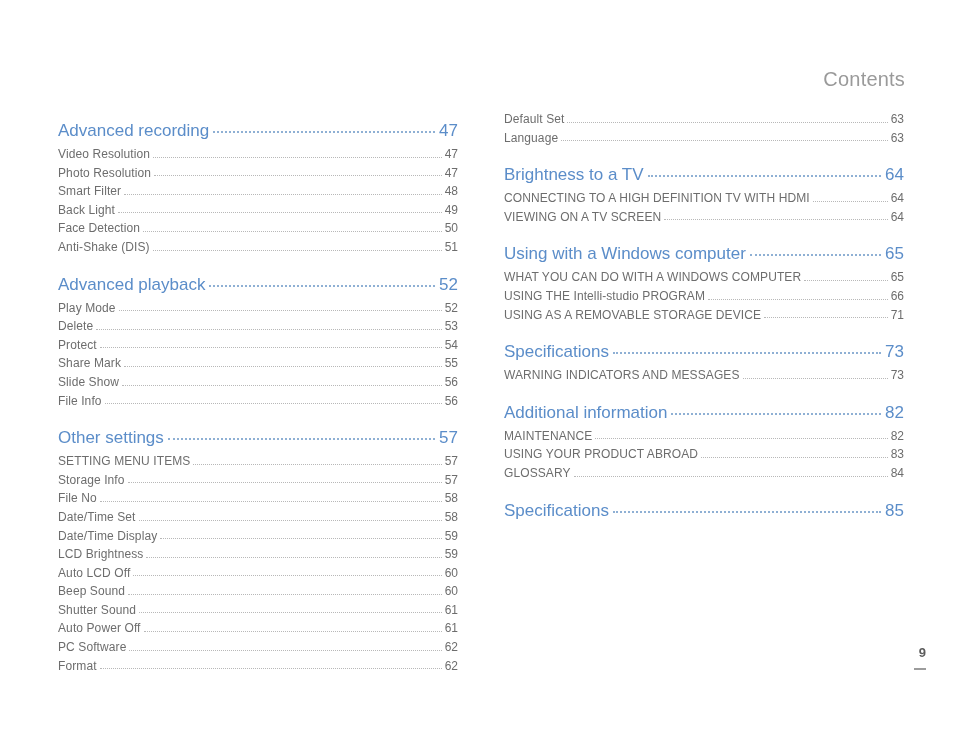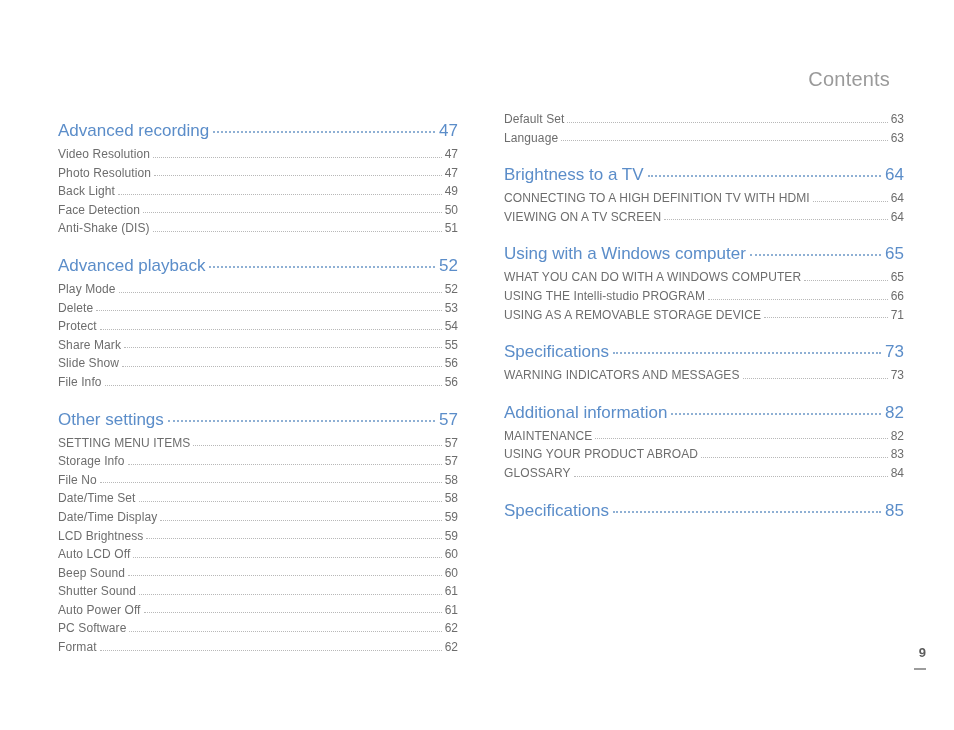--- a/index.html
+++ b/index.html
@@ -8,21 +8,21 @@
     height: 730px;
     background: #fff;
     font-family: "Helvetica Neue", Arial, sans-serif;
     color: #555;
     position: relative;
     padding: 60px 50px 60px 58px;
   }
   .header-title {
     position: absolute;
     top: 68px;
-    right: 64px;
+    right: 49px;
     font-size: 20px;
     font-weight: 300;
     color: #9a9a9a;
     letter-spacing: 0.2px;
   }
   .columns {
     display: flex;
     gap: 46px;
     margin-top: 50px;
   }
@@ -102,20 +102,25 @@
           <span class="title">Video Resolution</span>
           <span class="dots"></span>
           <span class="pg">47</span>
         </div>
         <div class="entry">
           <span class="title">Photo Resolution</span>
           <span class="dots"></span>
           <span class="pg">47</span>
         </div>
         <div class="entry">
+          <span class="title">Smart Filter</span>
+          <span class="dots"></span>
+          <span class="pg">48</span>
+        </div>
+        <div class="entry">
           <span class="title">Back Light</span>
           <span class="dots"></span>
           <span class="pg">49</span>
         </div>
         <div class="entry">
           <span class="title">Face Detection</span>
           <span class="dots"></span>
           <span class="pg">50</span>
         </div>
         <div class="entry">

